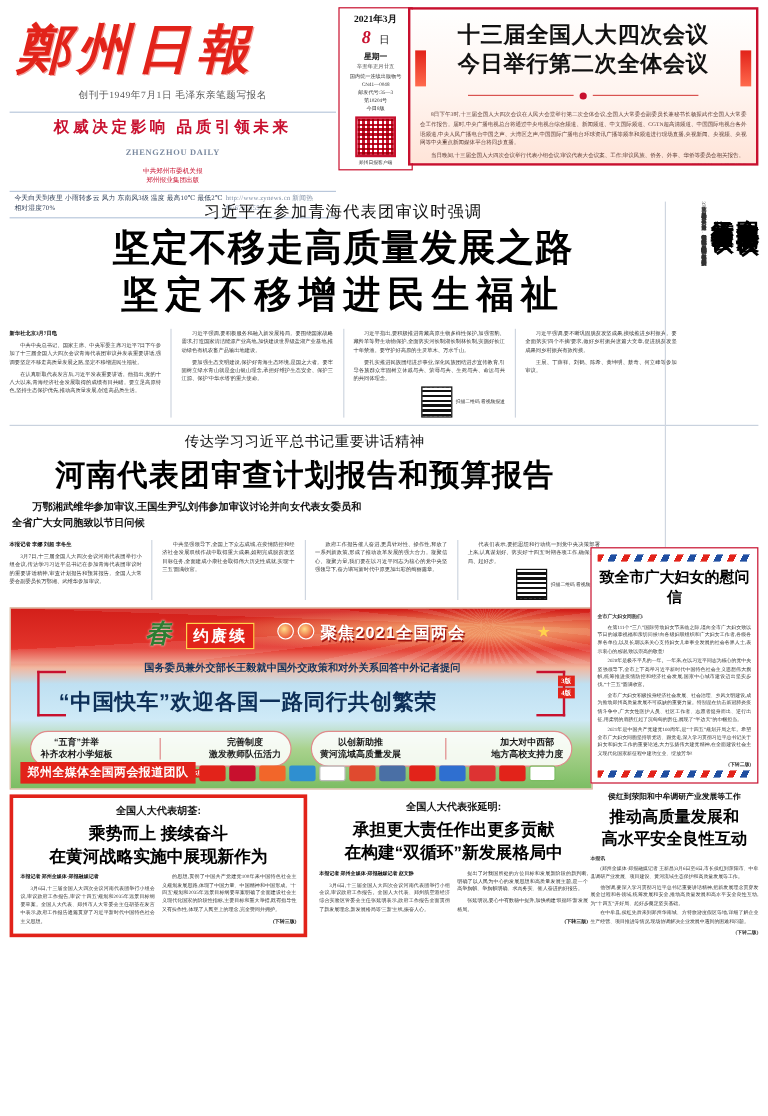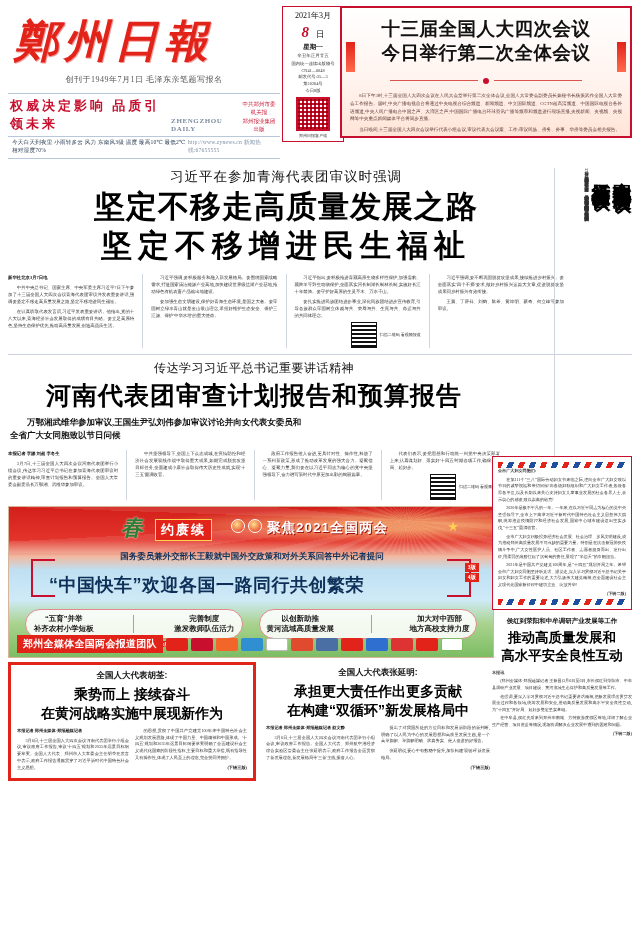--- a/index.html
+++ b/index.html
@@ -19,40 +19,40 @@
   .logo-cn {
     font-family: "Liberation Serif", serif;
     font-size: 44px; font-weight:700; color:#e2231a;
     letter-spacing: 6px; line-height:1; padding: 14px 0 0 6px;
     font-style: italic;
     text-shadow: 1px 1px 0 rgba(226,35,26,.45);
     white-space: nowrap;
   }
   .logo-sub { font-size:8px; color:#555; text-align:center; margin-top:10px; letter-spacing:.5px; }
   .mast-slogan-row {
-    display:flex; align-items:flex-end; gap:8px; margin-top:8px;
+    display:flex; align-items:center; gap:8px; margin-top:8px;
     border-top:1px solid #b9c7db; border-bottom:1px solid #b9c7db;
-    padding:3px 2px; position:relative;
+    padding:3px 2px; position:relative;flex-direction:column;
   }
   .slogan { color:#c8102e; font-size:13px; font-weight:700; letter-spacing:3px; }
   .slogan-en { color:#7b8aa0; font-size:7px; letter-spacing:.6px; font-weight:700; }
   .mast-pub { color:#c8102e; font-size:5.5px; line-height:1.5; text-align:center; }
   .weather-bar {
     border-bottom:1px solid #b9c7db;
     font-size:5.6px; color:#2a3a52; padding:2px 4px 3px 4px;
     display:flex; justify-content:space-between; letter-spacing:.2px;
   }
   .weather-bar .url { color:#8090a5; }
 
   
   .datebox {
     width:62px; border:1px solid #c8102e; margin-left:2px;
     padding:3px 2px; text-align:center; background:#fff;
   }
-  .db-ym { font-size:8px; font-weight:400; color:#111; }
+  .db-ym { font-size:8px; font-weight:700; color:#111; }
   .db-day-row { margin:2px 0; }
   .db-day { font-size:15px; color:#c8102e; font-weight:700; font-style:italic; }
   .db-ri { font-size:8.5px; color:#111; margin-left:3px; }
   .db-week { font-size:6.5px; color:#111; font-weight:700; }
   .db-lunar { font-size:4.5px; color:#444; margin-top:1px; }
   .db-meta { font-size:4.3px; color:#333; line-height:1.55; margin-top:3px; }
   .qr {
     width:34px; height:34px; margin:3px auto 2px auto;
     background:
       repeating-linear-gradient(0deg, #c8102e 0 2px, #fff 2px 4px),
@@ -463,20 +463,21 @@
           <p>张延明说,要心中有数稳中提升,加快构建'双循环'新发展格局。</p>
           <p style="text-align:right;text-indent:0" class="jump">(下转三版)</p>
         </div>
       </div>
     </div>
   </div>
 
   <div class="rail">
     <div class="envelope">
       <div class="env-stripe"></div>
+      <div class="env-title">致全市广大妇女的慰问信</div>
       <div class="env-body">
         <p class="lead">全市广大妇女同胞们:</p>
         <p>在第111个“三八”国际劳动妇女节来临之际,谨向全市广大妇女致以节日的诚挚祝福和亲切问候!向各级妇联组织和广大妇女工作者,各级各界各单位,以及长期以来关心支持妇女儿童事业发展的社会各界人士,表示衷心的感谢,致以崇高的敬意!</p>
         <p>2020年是极不平凡的一年。一年来,在以习近平同志为核心的党中央坚强领导下,全市上下高举习近平新时代中国特色社会主义思想伟大旗帜,统筹推进疫情防控和经济社会发展,国家中心城市建设迈出坚实步伐,“十三五”圆满收官。</p>
         <p>全市广大妇女积极投身经济社会发展、社会治理、乡风文明建设,成为推动郑州高质量发展不可或缺的重要力量。特别是在抗击新冠肺炎疫情斗争中,广大女性医护人员、社区工作者、志愿者挺身而出、逆行出征,用柔弱的肩膀扛起了沉甸甸的责任,展现了“半边天”的巾帼担当。</p>
         <p>2021年是中国共产党建党100周年,是“十四五”规划开局之年。希望全市广大妇女同胞坚持听党话、跟党走,深入学习贯彻习近平总书记关于妇女和妇女工作的重要论述,大力弘扬伟大建党精神,在全面建设社会主义现代化国家新征程中建功立业、绽放芳华!</p>
         <p style="text-align:right;text-indent:0;font-weight:700">(下转二版)</p>
       </div>
       <div class="env-stripe"></div>
     </div>

